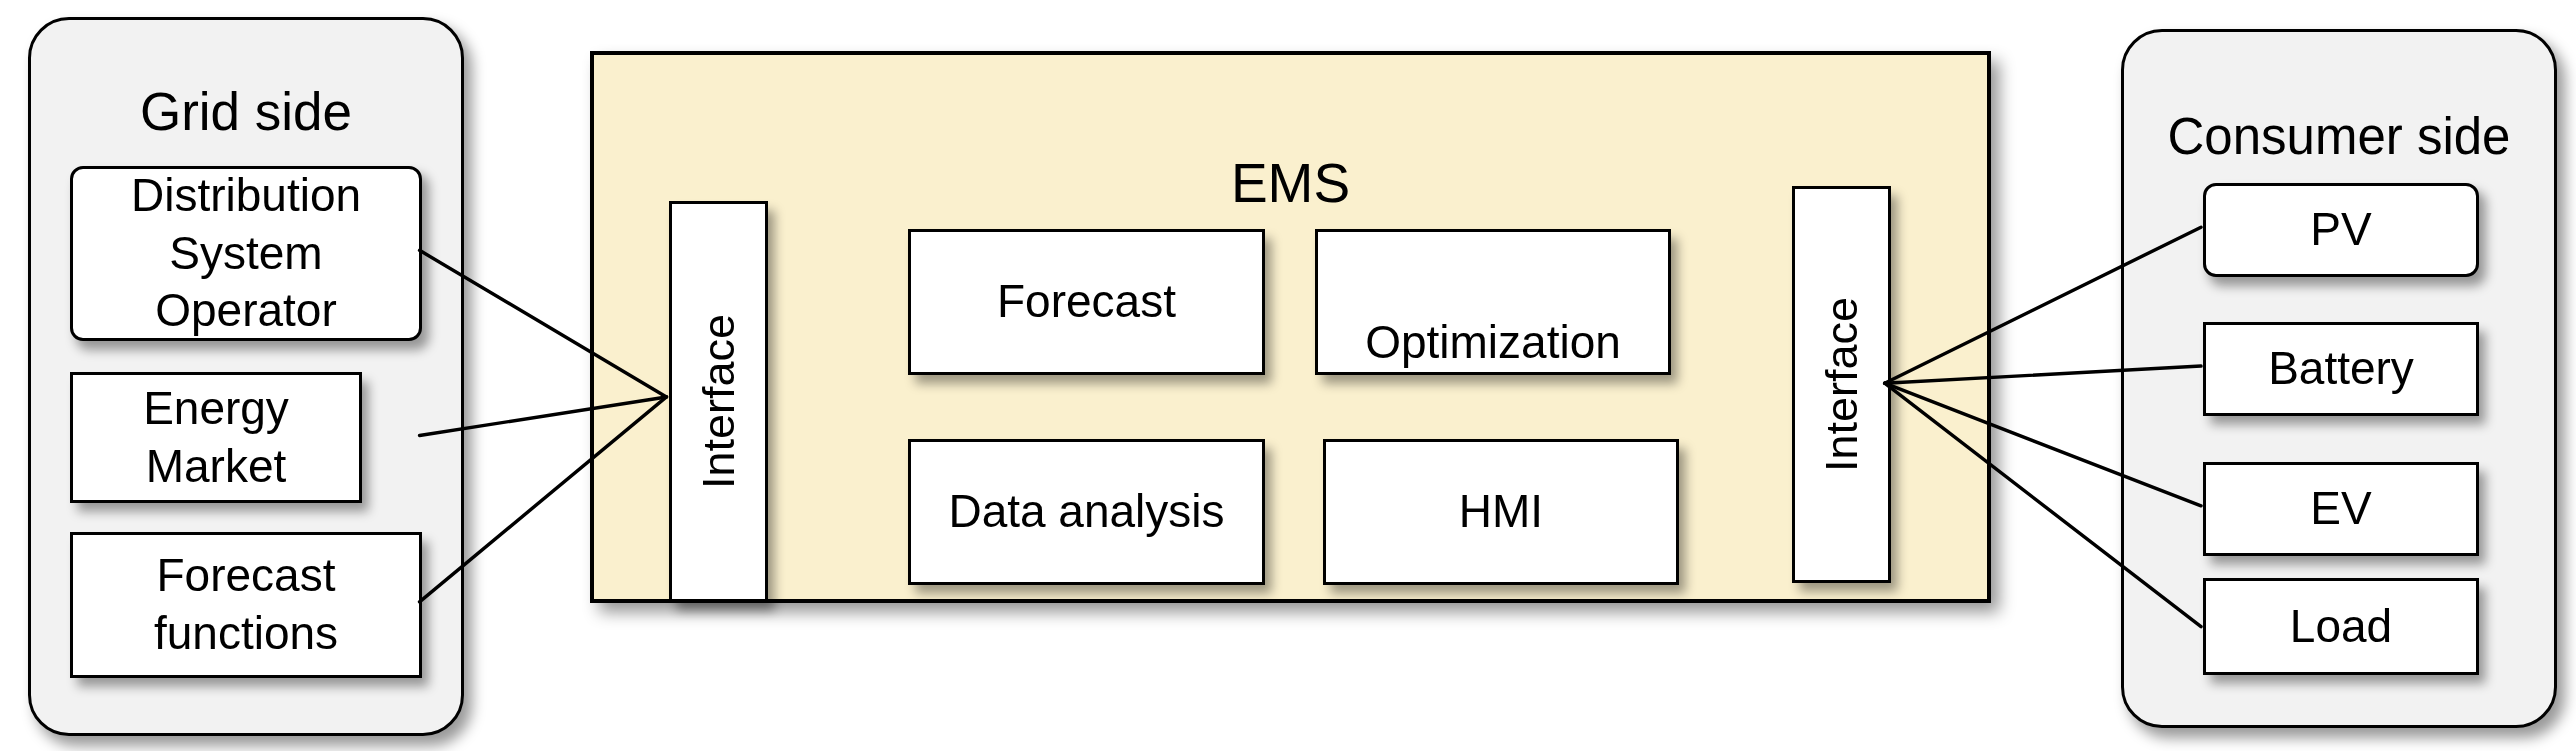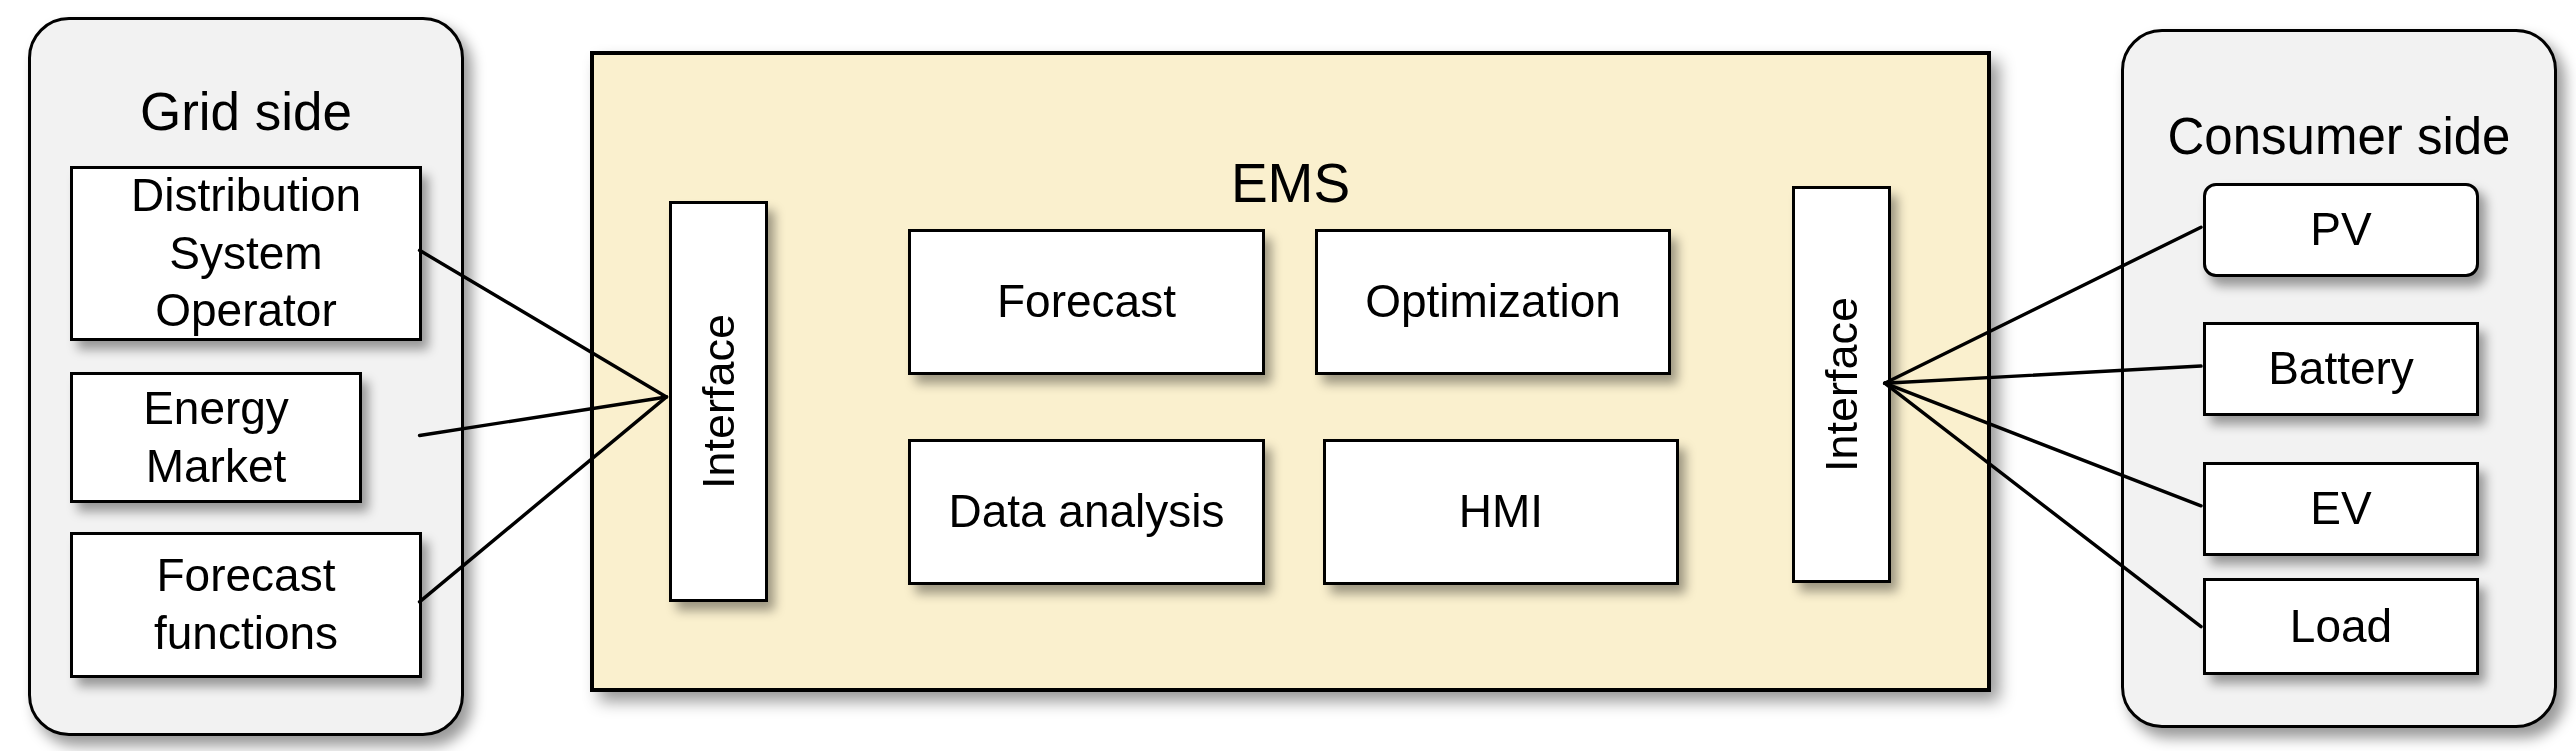--- a/index.html
+++ b/index.html
@@ -69,33 +69,33 @@
     align-items: center;
     justify-content: center;
     text-align: center;
     font-size: 46px;
     line-height: 1.26;
     color: var(--text);
     z-index: 20;
   }
   .node .lbl { white-space: pre-line; }
   
-  .n-dso      { left: 39px; top: 146px; width: 352px; height: 175px; }
+  .n-dso      { left: 39px; top: 146px; width: 352px; height: 175px; border-radius: 13px; }
   .n-market   { left: 39px; top: 352px; width: 292px; height: 131px; }
   .n-forecastf{ left: 39px; top: 512px; width: 352px; height: 146px; }
   
   .n-pv      { left: 79px; top: 151px; width: 276px; height: 94px; border-radius: 13px; }
   .n-battery { left: 79px; top: 290px; width: 276px; height: 94px; }
   .n-ev      { left: 79px; top: 430px; width: 276px; height: 94px; }
   .n-load    { left: 79px; top: 546px; width: 276px; height: 97px; }
   
   .ems {
     position: absolute;
     left: 590px; top: 51px;
-    width: 1401px; height: 641px;
+    width: 1401px; height: 552px;
     background: var(--ems-fill);
     border: 4.3px solid var(--border);
     box-shadow: 8.6px 10.3px 15.4px rgba(0,0,0,0.42);
     z-index: 5;
   }
   .ems-title {
     position: absolute;
     left: 0; top: 101px;
     width: 100%;
     text-align: center;
@@ -119,21 +119,21 @@
   .iface-right { left: 1198px; top: 131px; height: 397px; }
   .vtext {
     transform: rotate(-90deg);
     white-space: nowrap;
     font-size: 45px;
     line-height: 1;
     color: var(--text);
   }
   
   .m-forecast     { left: 314px; top: 174px; width: 357px; height: 146px; }
-  .m-optimization { left: 721px; top: 174px; width: 356px; height: 146px; }
+  .m-optimization { left: 721px; top: 174px; width: 356px; height: 146px; align-items: flex-end; }
   .m-dataanalysis { left: 314px; top: 384px; width: 357px; height: 146px; }
   .m-hmi          { left: 721px; top: 384px; width: 356px; height: 146px; margin-left: 8px; }
 </style>
 </head>
 <body>
 
 <div class="stage">
 
   <svg class="connectors" viewBox="0 0 3004 876" xmlns="http://www.w3.org/2000/svg">
     <line x1="489" y1="292" x2="777" y2="463"></line>

